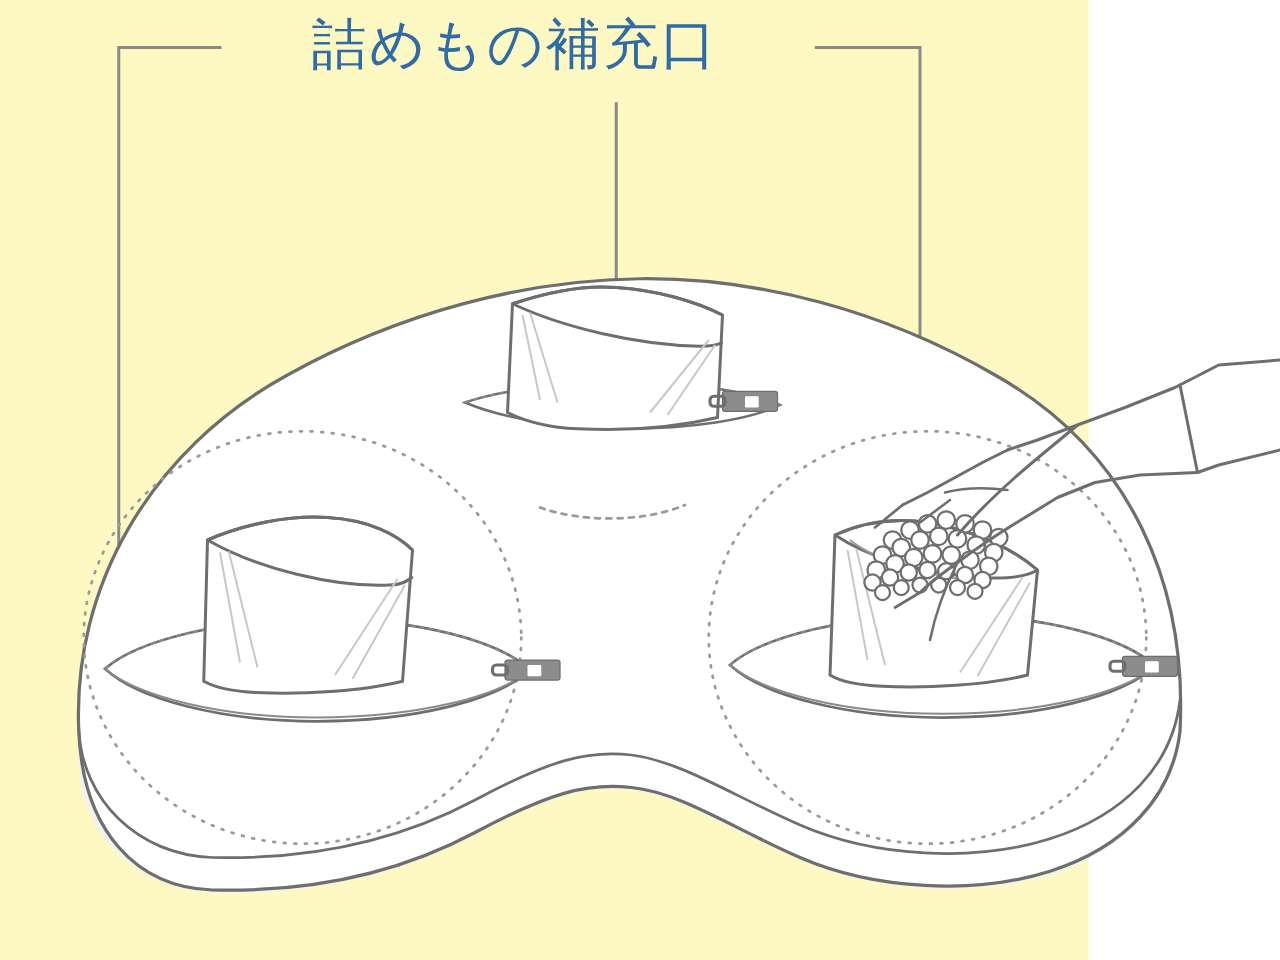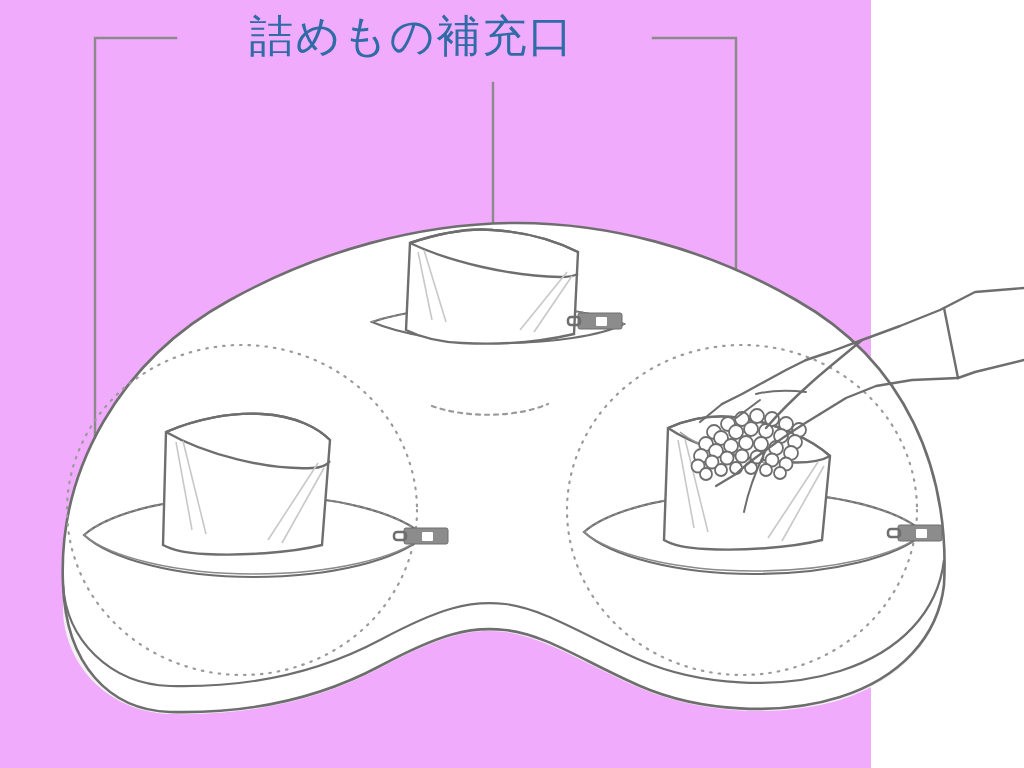--- a/index.html
+++ b/index.html
@@ -11,21 +11,21 @@
   body {
     width: 1024px;
     height: 768px;
     overflow: hidden;
     font-family: "DejaVu Sans", "Liberation Sans", sans-serif;
   }
   #diagram-root {
     position: relative;
     width: 871px;
     height: 768px;
-    background: #f0abfc;
+    background: #fef9c3;
   }
   svg#illustration {
     position: absolute;
     left: 0;
     top: 0;
     width: 1024px;
     height: 768px;
     display: block;
   }
   .callout-label {

